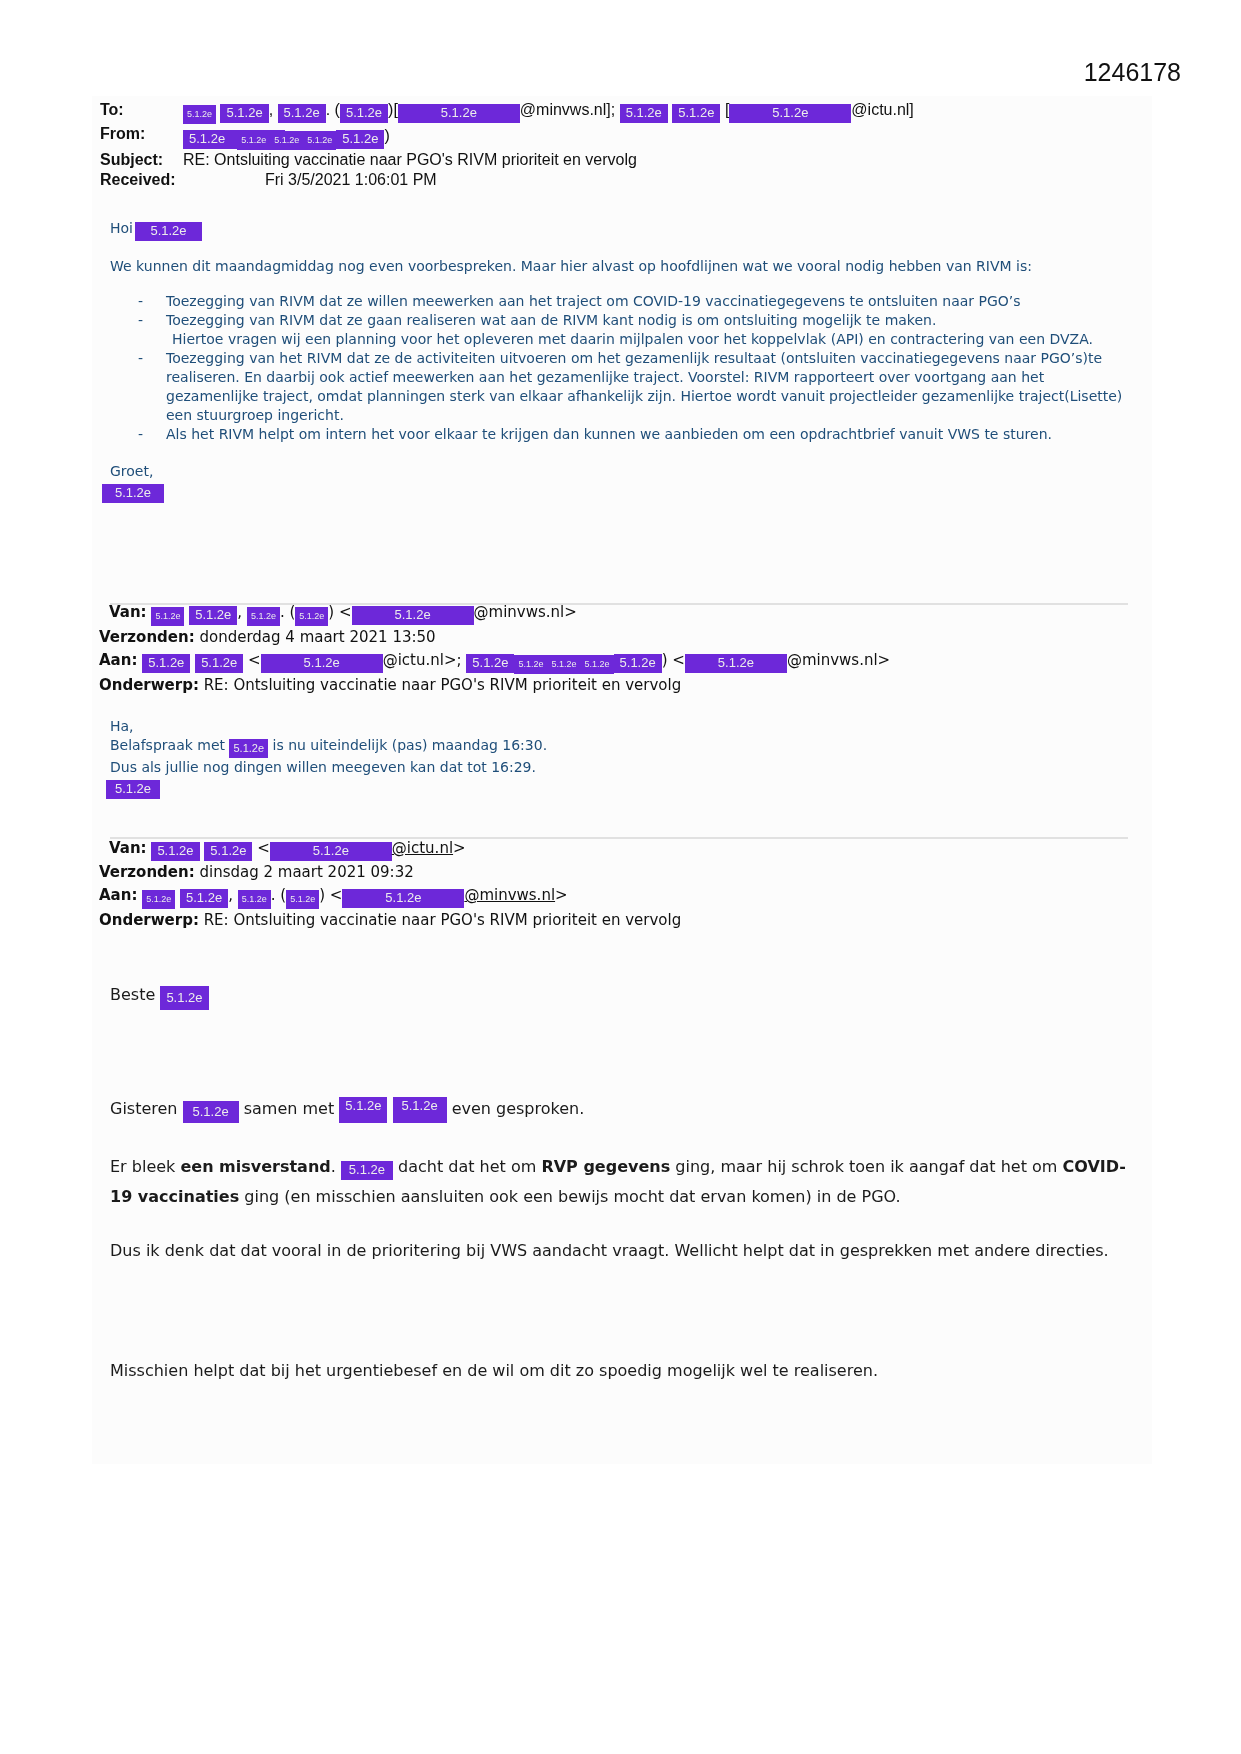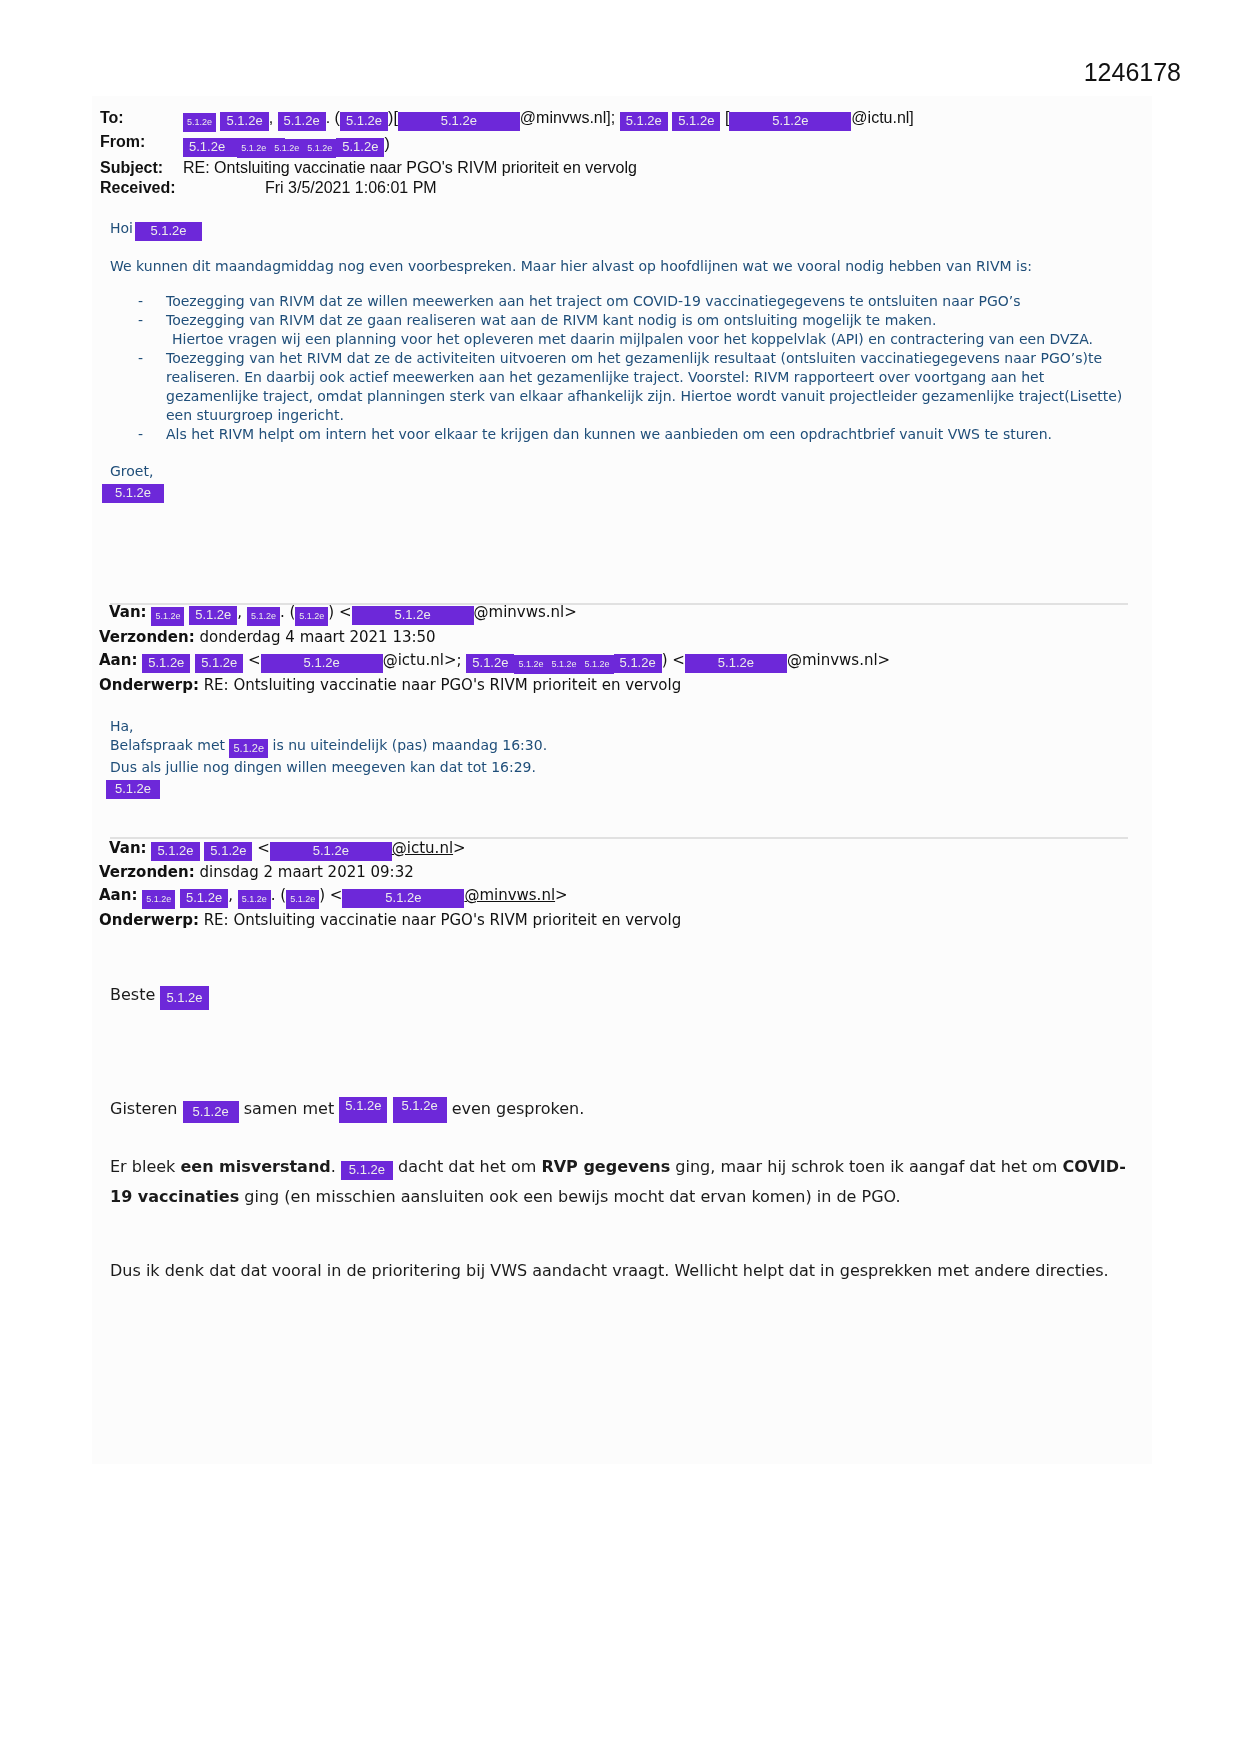--- a/index.html
+++ b/index.html
@@ -18,21 +18,21 @@
     .r {
       display: inline-block; background: #6d28d9; color: #ececec;
       font-family: "Liberation Sans", sans-serif; font-size: 13px; line-height: 18px;
       height: 19px; padding: 0 6px; vertical-align: -2px; text-align: center; font-weight: normal;
     }
     .r.sm { font-size: 9px; padding: 0 4px; }
     .r.w { min-width: 90px; }
     .r.ww { min-width: 110px; }
 
     
-    .hdr { position: absolute; left: 100px; top: 100px; font-size: 16px; line-height: 20px; margin-top: 8px; }
+    .hdr { position: absolute; left: 100px; top: 100px; font-size: 16px; line-height: 20px; }
     .hdr .row { display: flex; white-space: nowrap; }
     .hdr .lbl { width: 83px; font-weight: bold; }
     .hdr .val { }
 
     
     .blue { color: #1f4e79; font-family: "DejaVu Sans", sans-serif; font-size: 14px; }
     .msg1 { position: absolute; left: 110px; top: 219px; width: 1020px; }
     .msg1 p { margin: 0; line-height: 19px; }
     .bullets { list-style: none; padding: 0; margin: 16px 0 0 28px; }
     .bullets li { position: relative; padding-left: 28px; line-height: 19px; }
@@ -156,14 +156,15 @@
     <span>Gisteren</span>
     <span class="r" style="min-width:44px;height:22px;line-height:22px">5.1.2e</span>
     <span>samen met</span>
     <span class="r" style="height:26px;vertical-align:4px">5.1.2e</span>
     <span class="r" style="min-width:42px;height:26px;vertical-align:4px">5.1.2e</span>
     <span>even gesproken.</span>
   </p>
   <p style="margin-top:28px">
     <span>Er bleek </span><b>een misverstand</b><span>. </span><span class="r" style="min-width:40px">5.1.2e</span> <span>dacht dat het om </span><b>RVP gegevens</b><span> ging, maar hij schrok toen ik aangaf dat het om </span><b>COVID-19 vaccinaties</b><span> ging (en misschien aansluiten ook een bewijs mocht dat ervan komen)  in de PGO.</span>
   </p>
-  <p style="margin-top:44px">Dus ik denk dat dat vooral in de prioritering bij VWS aandacht vraagt. Wellicht helpt dat in gesprekken met andere directies.</p>
+  <p style="margin-top:24px">Dus ik denk dat dat vooral in de prioritering bij VWS aandacht vraagt. Wellicht helpt dat in gesprekken met andere directies.</p>
+  <p style="margin-top:90px">Misschien helpt dat bij het urgentiebesef en de wil om dit zo spoedig mogelijk wel te realiseren.</p>
 </div>
 
 </body></html>

